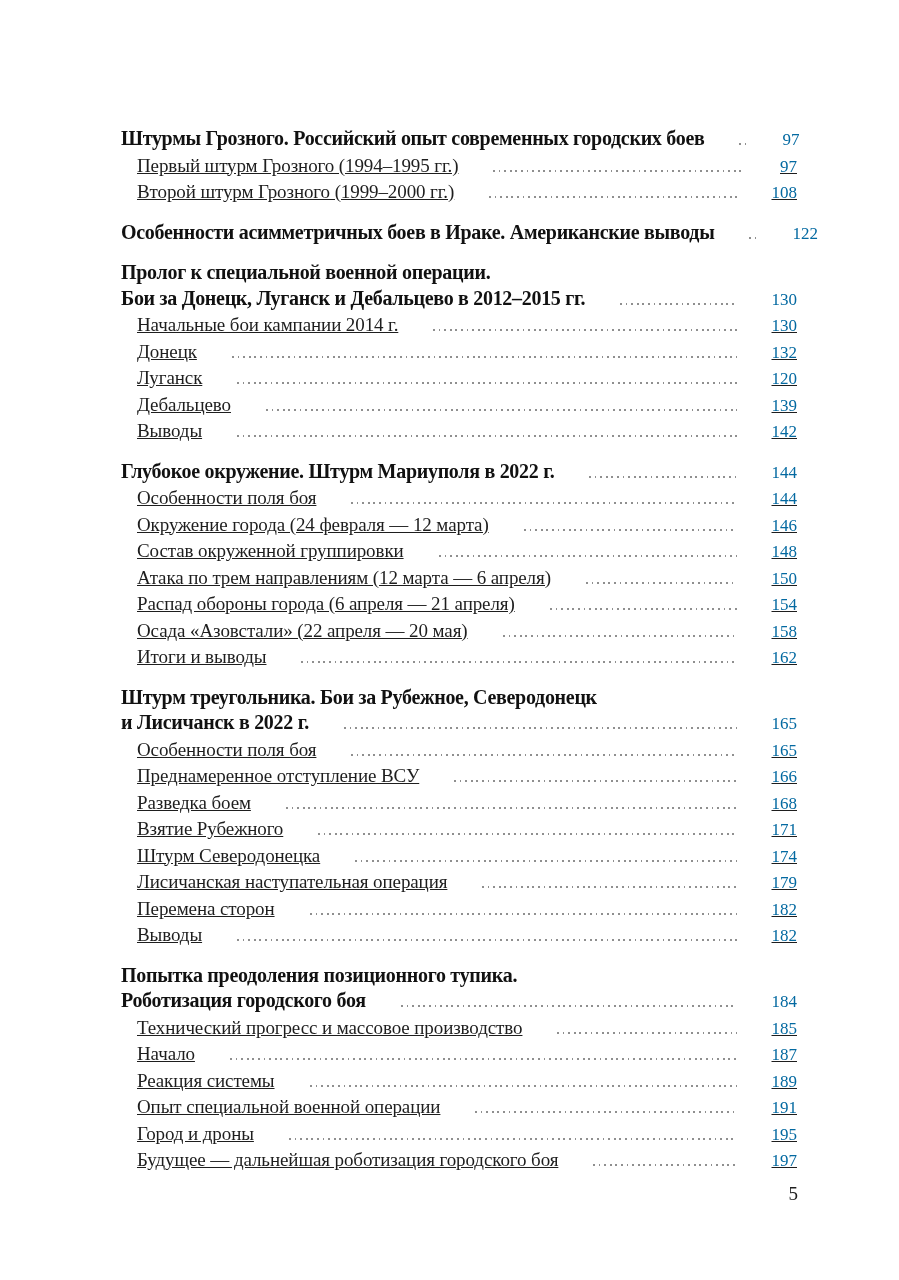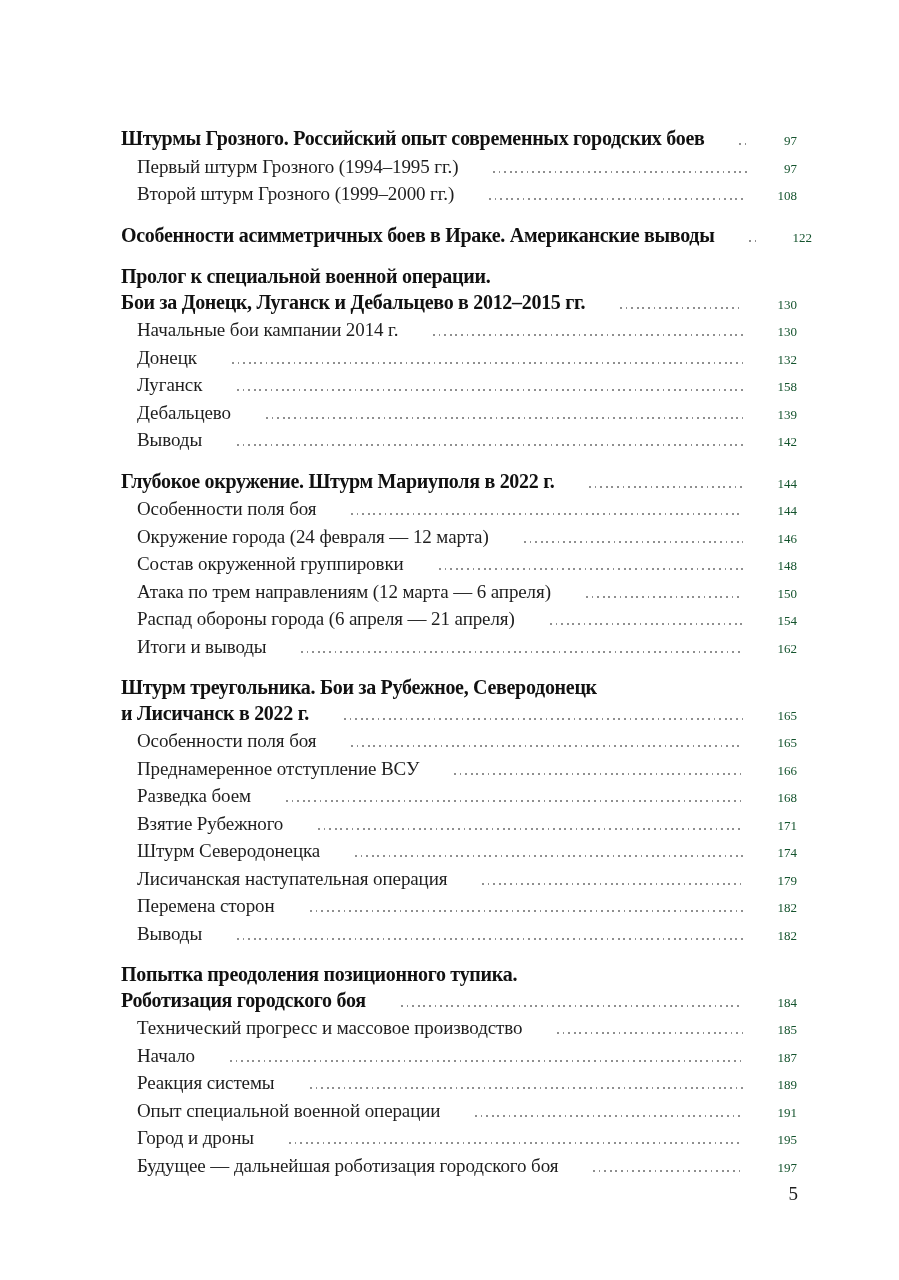--- a/index.html
+++ b/index.html
@@ -36,39 +36,40 @@
   .row.heading {
     font-size: 20px;
     font-weight: 700;
     color: #111111;
     letter-spacing: -0.3px;
   }
   .row.item {
     font-size: 19px;
     padding-left: 16px;
     letter-spacing: -0.1px;
+    text-decoration: underline;
   }
   .title { flex: 0 0 auto; }
   .leader {
     flex: 1 1 auto;
     min-width: 8px;
     height: 1.8px;
     margin: 0 7px 0 7px;
     background-image: repeating-linear-gradient(
       90deg,
       #8f8f8f 0px, #8f8f8f 1.8px,
       transparent 1.8px, transparent 5.6px
     );
   }
   .pagenum {
     flex: 0 0 auto;
-    font-size: 13px;
+    font-size: 17px;
     font-weight: 400;
     letter-spacing: 0;
-    color: #14532d;
+    color: #0369a1;
   }
   .folio {
     position: absolute;
     top: 1183px;
     right: 101px;
     font-size: 19px;
     color: #1e1e1e;
   }
 </style>
 </head>
@@ -115,63 +116,68 @@
           <span class="pagenum">130</span>
         </div>
         <div class="row item">
           <span class="title">Донецк</span>
           <span class="leader"></span>
           <span class="pagenum">132</span>
         </div>
         <div class="row item">
           <span class="title">Луганск</span>
           <span class="leader"></span>
+          <span class="pagenum">120</span>
+        </div>
+        <div class="row item">
+          <span class="title">Дебальцево</span>
+          <span class="leader"></span>
+          <span class="pagenum">139</span>
+        </div>
+        <div class="row item">
+          <span class="title">Выводы</span>
+          <span class="leader"></span>
+          <span class="pagenum">142</span>
+        </div>
+      </div>
+      <div class="toc-section">
+        <div class="row heading">
+          <span class="title">Глубокое окружение. Штурм Мариуполя в 2022 г.</span>
+          <span class="leader"></span>
+          <span class="pagenum">144</span>
+        </div>
+        <div class="row item">
+          <span class="title">Особенности поля боя</span>
+          <span class="leader"></span>
+          <span class="pagenum">144</span>
+        </div>
+        <div class="row item">
+          <span class="title">Окружение города (24 февраля — 12 марта)</span>
+          <span class="leader"></span>
+          <span class="pagenum">146</span>
+        </div>
+        <div class="row item">
+          <span class="title">Состав окруженной группировки</span>
+          <span class="leader"></span>
+          <span class="pagenum">148</span>
+        </div>
+        <div class="row item">
+          <span class="title">Атака по трем направлениям (12 марта — 6 апреля)</span>
+          <span class="leader"></span>
+          <span class="pagenum">150</span>
+        </div>
+        <div class="row item">
+          <span class="title">Распад обороны города (6 апреля — 21 апреля)</span>
+          <span class="leader"></span>
+          <span class="pagenum">154</span>
+        </div>
+        <div class="row item">
+          <span class="title">Осада «Азовстали» (22 апреля — 20 мая)</span>
+          <span class="leader"></span>
           <span class="pagenum">158</span>
-        </div>
-        <div class="row item">
-          <span class="title">Дебальцево</span>
-          <span class="leader"></span>
-          <span class="pagenum">139</span>
-        </div>
-        <div class="row item">
-          <span class="title">Выводы</span>
-          <span class="leader"></span>
-          <span class="pagenum">142</span>
-        </div>
-      </div>
-      <div class="toc-section">
-        <div class="row heading">
-          <span class="title">Глубокое окружение. Штурм Мариуполя в 2022 г.</span>
-          <span class="leader"></span>
-          <span class="pagenum">144</span>
-        </div>
-        <div class="row item">
-          <span class="title">Особенности поля боя</span>
-          <span class="leader"></span>
-          <span class="pagenum">144</span>
-        </div>
-        <div class="row item">
-          <span class="title">Окружение города (24 февраля — 12 марта)</span>
-          <span class="leader"></span>
-          <span class="pagenum">146</span>
-        </div>
-        <div class="row item">
-          <span class="title">Состав окруженной группировки</span>
-          <span class="leader"></span>
-          <span class="pagenum">148</span>
-        </div>
-        <div class="row item">
-          <span class="title">Атака по трем направлениям (12 марта — 6 апреля)</span>
-          <span class="leader"></span>
-          <span class="pagenum">150</span>
-        </div>
-        <div class="row item">
-          <span class="title">Распад обороны города (6 апреля — 21 апреля)</span>
-          <span class="leader"></span>
-          <span class="pagenum">154</span>
         </div>
         <div class="row item">
           <span class="title">Итоги и выводы</span>
           <span class="leader"></span>
           <span class="pagenum">162</span>
         </div>
       </div>
       <div class="toc-section">
         <div class="row heading">
           <span class="title">Штурм треугольника. Бои за Рубежное, Северодонецк</span>

